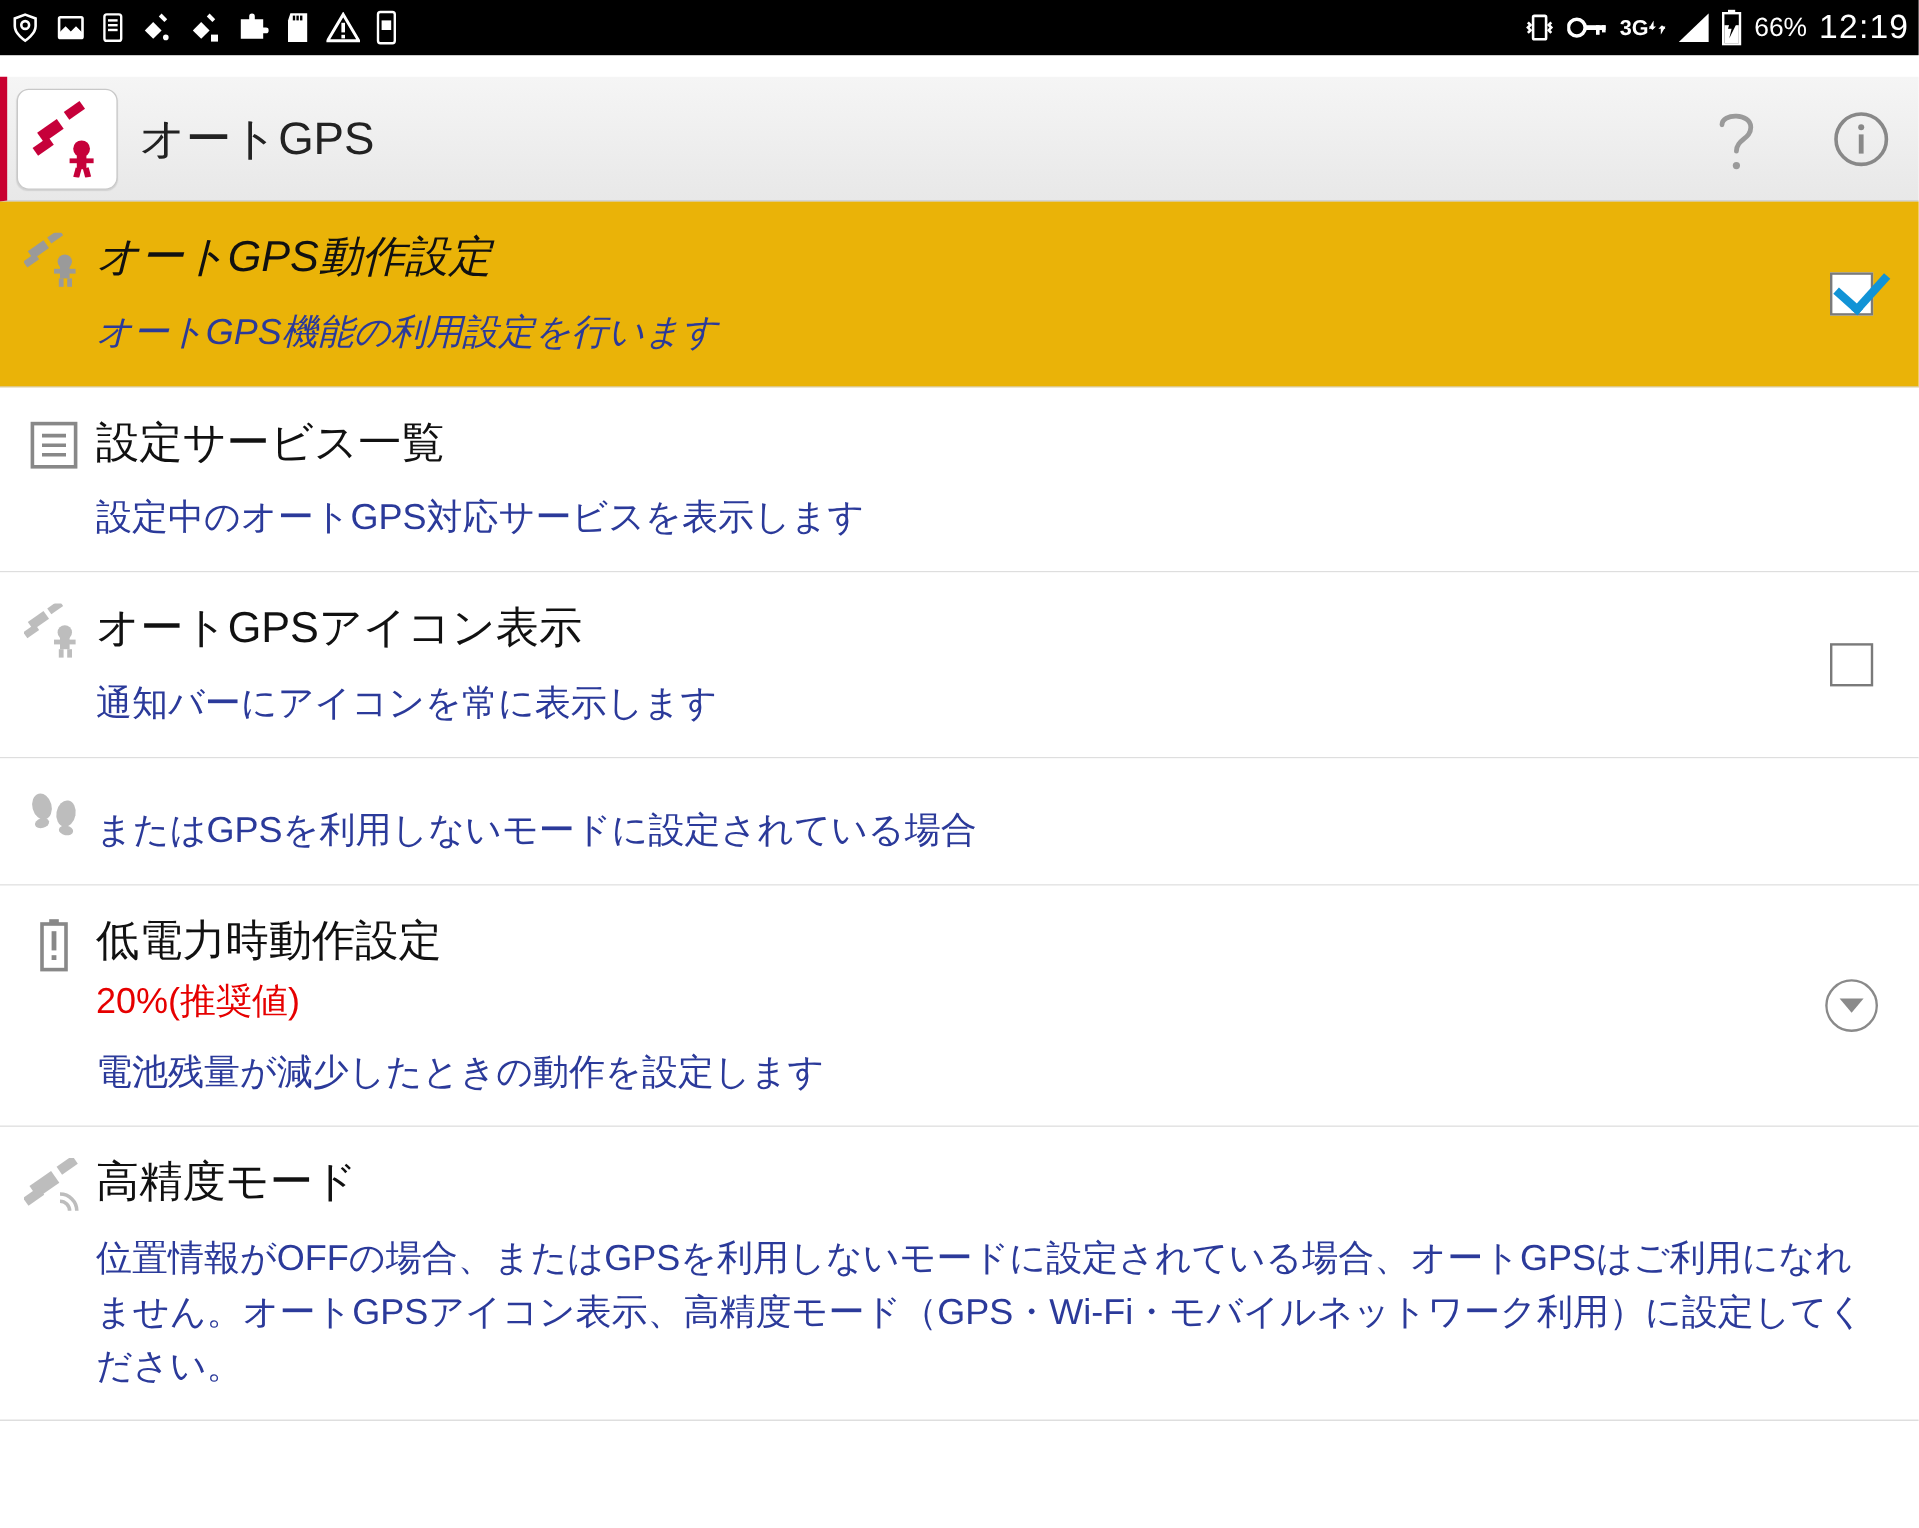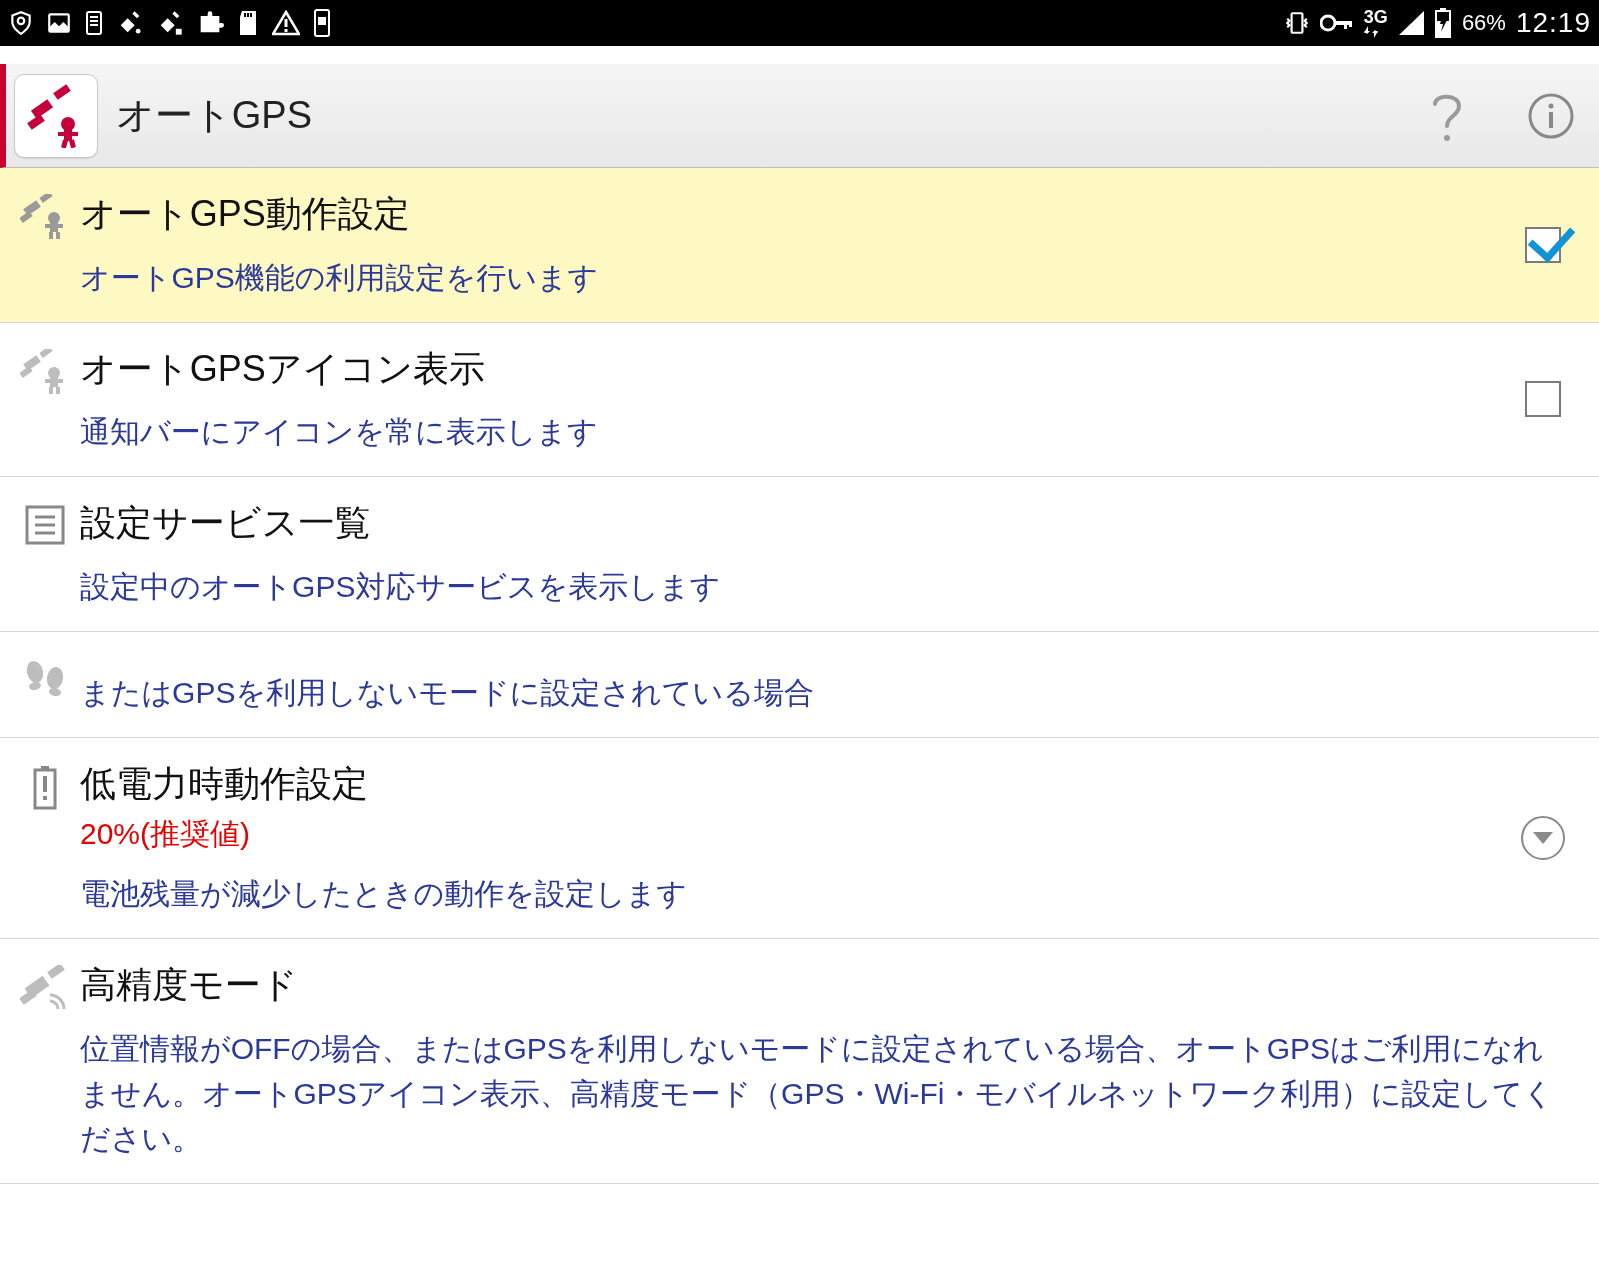--- a/index.html
+++ b/index.html
@@ -12,21 +12,21 @@
     color: #ffffff;
     display: flex;
     align-items: center;
     padding: 0 8px;
     font-size: 28px;
   }
   .status-left { display: flex; align-items: center; gap: 12px; flex: 1; }
   .status-right { display: flex; align-items: center; gap: 10px; font-weight: 400; }
   .status-right .clock { font-size: 28px; letter-spacing: 1px; text-align: right; }
   .status-right .batt-pct { font-size: 22px; }
-  .sicon { display:inline-flex; align-items:flex-start; justify-content:center;flex-direction:column; }
+  .sicon { display:inline-flex; align-items:center; justify-content:center; }
 
   
   .action-bar {
     height: 104px;
     background: linear-gradient(#f5f5f5, #e8e8e8);
     border-bottom: 1px solid #bdbdbd;
     display: flex;
     align-items: center;
     padding: 0 16px 0 8px;
     border-left: 6px solid #c90030;
@@ -46,21 +46,21 @@
 
   
   .list { }
   .row {
     padding: 22px 26px 22px 14px;
     border-bottom: 1px solid #d6d6d6;
     display: flex;
     align-items: center;
     background: #ffffff;
   }
-  .row.selected { background: #fef9c3; }
+  .row.selected { background: #eab308; font-style: italic; }
   .row .lead-icon { width: 62px; display:flex; justify-content:center; align-items:flex-start; margin-right: 4px; align-self: flex-start; padding-top: 4px;}
   .row .content { flex: 1; }
   .row .title { font-size: 36px; color: #111; line-height: 1.35; }
   .row .desc { font-size: 30px; color: #2b3a9a; line-height: 1.5; margin-top: 16px; }
   .row .value-red { font-size: 30px; color: #e60000; margin-top: 6px; }
   .row .control { width: 60px; display:flex; justify-content:center; align-items:center; }
 
   
   .checkbox {
     width: 36px; height: 36px;
@@ -251,20 +251,35 @@
       <div class="title">オートGPS動作設定</div>
       <div class="desc">オートGPS機能の利用設定を行います</div>
     </div>
     <div class="control">
       <div class="checkbox checked"></div>
     </div>
   </div>
 
   <div class="row">
     <div class="lead-icon">
+      <svg width="44" height="44" viewBox="0 0 44 44" fill="none" stroke="#888" stroke-width="3">
+        <rect x="4" y="4" width="36" height="36"></rect>
+        <line x1="12" y1="14" x2="32" y2="14"></line>
+        <line x1="12" y1="22" x2="32" y2="22"></line>
+        <line x1="12" y1="30" x2="32" y2="30"></line>
+      </svg>
+    </div>
+    <div class="content">
+      <div class="title">設定サービス一覧</div>
+      <div class="desc">設定中のオートGPS対応サービスを表示します</div>
+    </div>
+  </div>
+
+  <div class="row">
+    <div class="lead-icon">
       <svg width="50" height="46" viewBox="0 0 50 46">
         <g fill="#bdbdbd">
           <rect x="4" y="10" width="16" height="8" transform="rotate(-35 12 14)"></rect>
           <rect x="20" y="0" width="12" height="6" transform="rotate(-35 26 3)"></rect>
           <rect x="0" y="20" width="12" height="6" transform="rotate(-35 6 23)"></rect>
           <circle cx="34" cy="24" r="6"></circle>
           <rect x="30" y="28" width="8" height="10"></rect>
           <rect x="25" y="30" width="18" height="4"></rect>
           <rect x="29" y="38" width="4" height="7"></rect>
           <rect x="36" y="38" width="4" height="7"></rect>
@@ -275,35 +290,20 @@
       <div class="title">オートGPSアイコン表示</div>
       <div class="desc">通知バーにアイコンを常に表示します</div>
     </div>
     <div class="control">
       <div class="checkbox"></div>
     </div>
   </div>
 
   <div class="row">
     <div class="lead-icon">
-      <svg width="44" height="44" viewBox="0 0 44 44" fill="none" stroke="#888" stroke-width="3">
-        <rect x="4" y="4" width="36" height="36"></rect>
-        <line x1="12" y1="14" x2="32" y2="14"></line>
-        <line x1="12" y1="22" x2="32" y2="22"></line>
-        <line x1="12" y1="30" x2="32" y2="30"></line>
-      </svg>
-    </div>
-    <div class="content">
-      <div class="title">設定サービス一覧</div>
-      <div class="desc">設定中のオートGPS対応サービスを表示します</div>
-    </div>
-  </div>
-
-  <div class="row">
-    <div class="lead-icon">
       <svg width="48" height="40" viewBox="0 0 48 40" fill="#bdbdbd">
         <ellipse cx="14" cy="14" rx="8" ry="11" transform="rotate(-15 14 14)"></ellipse>
         <ellipse cx="14" cy="28" rx="6" ry="4" transform="rotate(-15 14 28)"></ellipse>
         <ellipse cx="34" cy="20" rx="8" ry="11" transform="rotate(10 34 20)"></ellipse>
         <ellipse cx="34" cy="34" rx="6" ry="4" transform="rotate(10 34 34)"></ellipse>
       </svg>
     </div>
     <div class="content">
       <div class="desc">またはGPSを利用しないモードに設定されている場合</div>
     </div>

